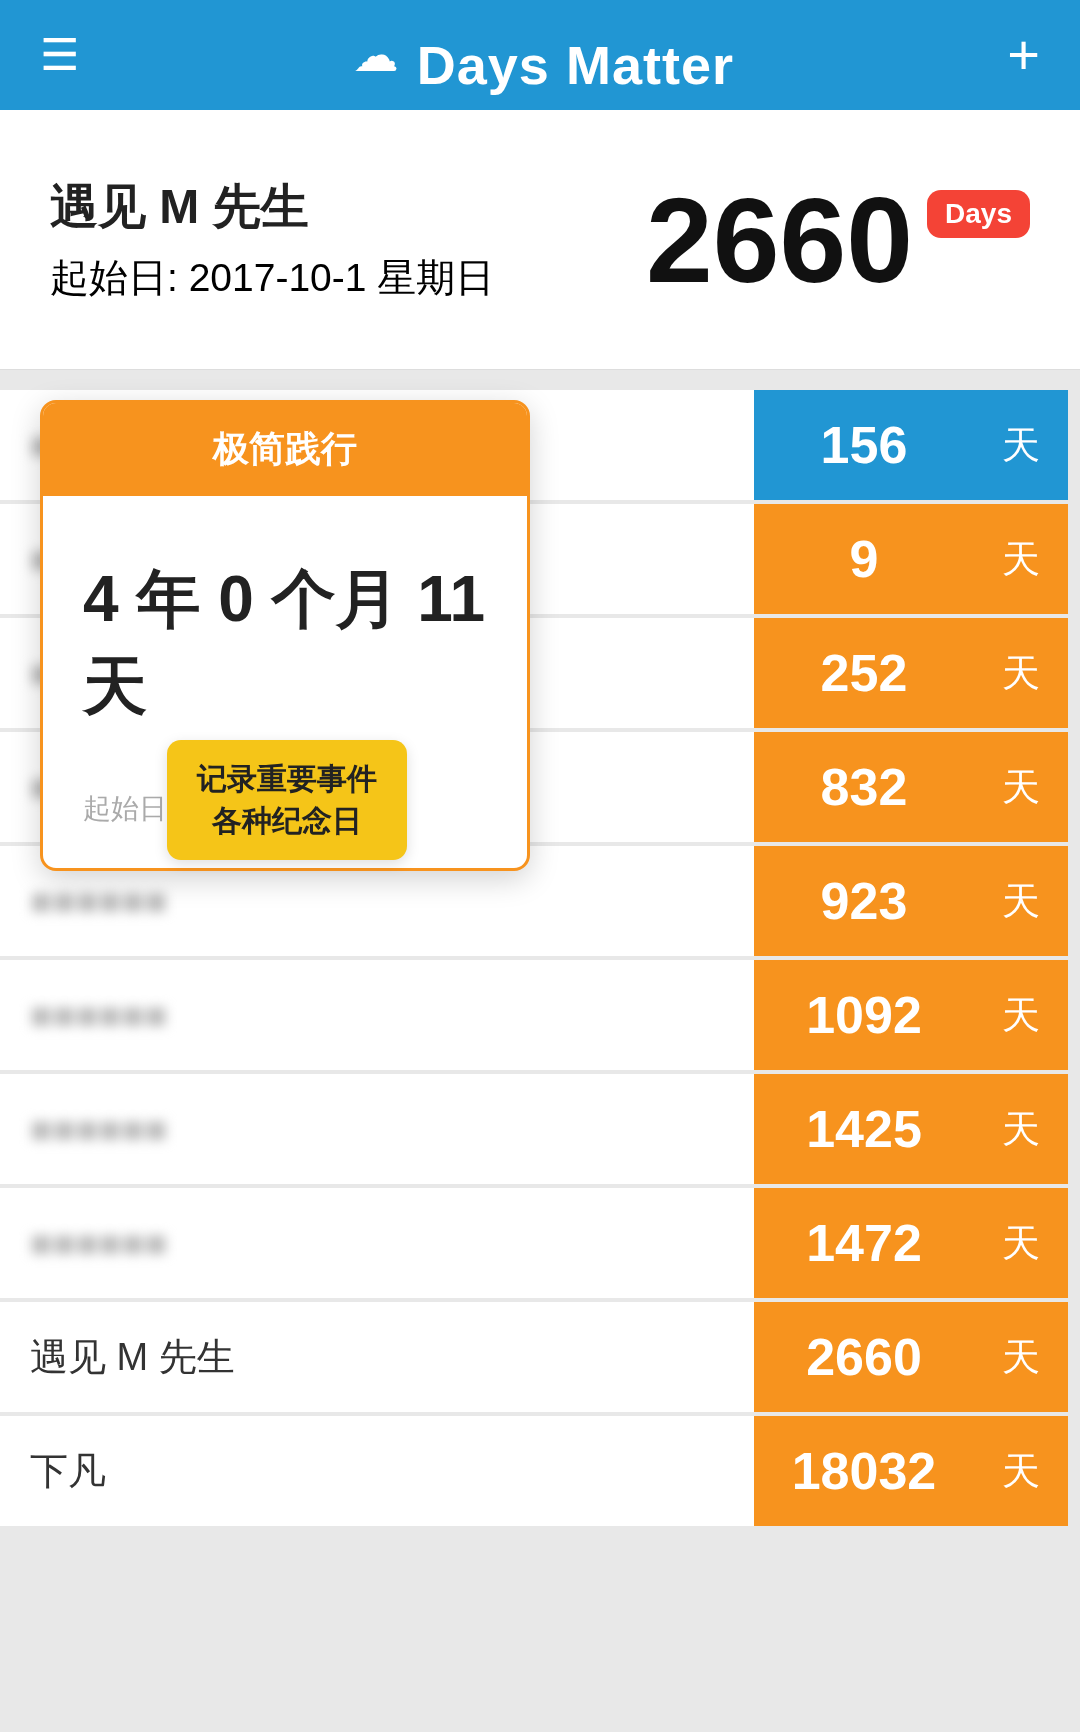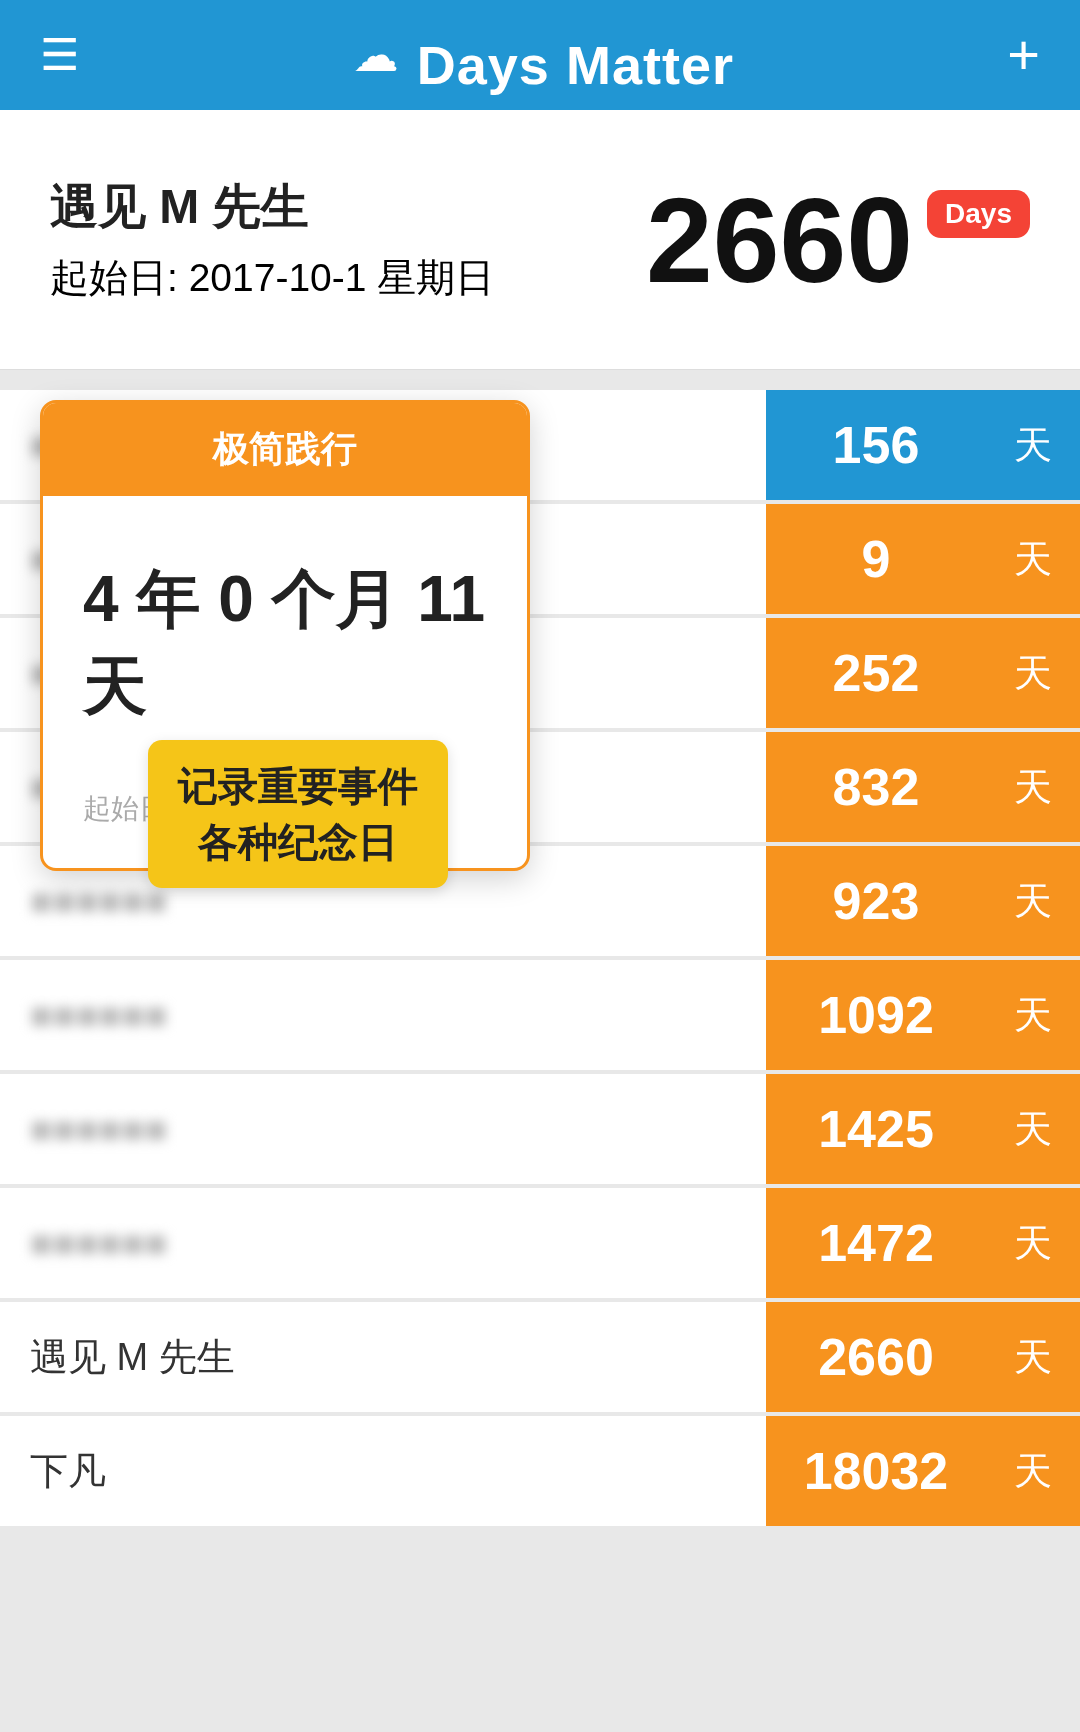--- a/index.html
+++ b/index.html
@@ -88,21 +88,21 @@
       font-size: 28px;
       font-weight: 700;
       padding: 8px 18px;
       border-radius: 14px;
       margin-top: 10px;
     }
 
     
     .list-section {
       background: #e8e8e8;
-      padding: 20px 0 0 0;
+      padding: 20px 12px 0 0;
       position: relative;
     }
 
     
     .list-item {
       background: white;
       margin-bottom: 4px;
       display: flex;
       align-items: stretch;
       min-height: 110px;
@@ -191,24 +191,24 @@
     }
     .popup-start-date {
       font-size: 28px;
       color: #aaa;
     }
 
     
     .tooltip-label {
       position: absolute;
       top: 370px;
-      left: 148px;
+      left: 167px;
       background: #f5c518;
       color: #222;
-      font-size: 40px;
+      font-size: 30px;
       font-weight: 700;
       text-align: center;
       padding: 18px 30px;
       border-radius: 14px;
       line-height: 1.4;
       z-index: 20;
       box-shadow: 0 4px 14px rgba(0,0,0,0.13);
     }
   </style>
 </head>

